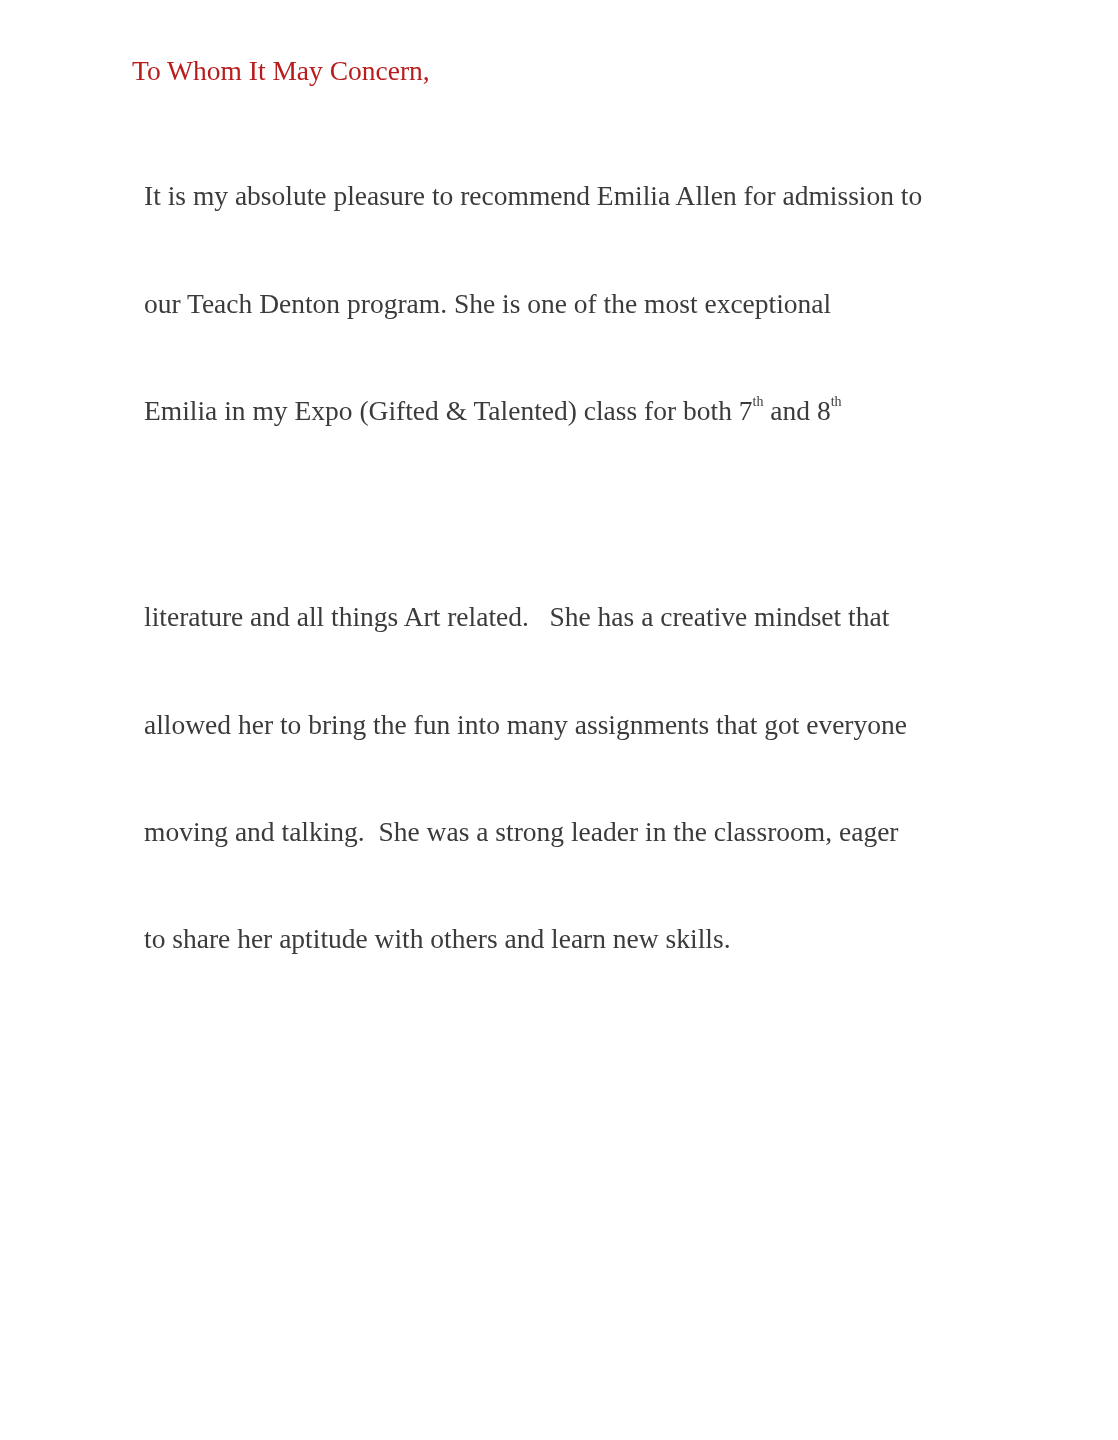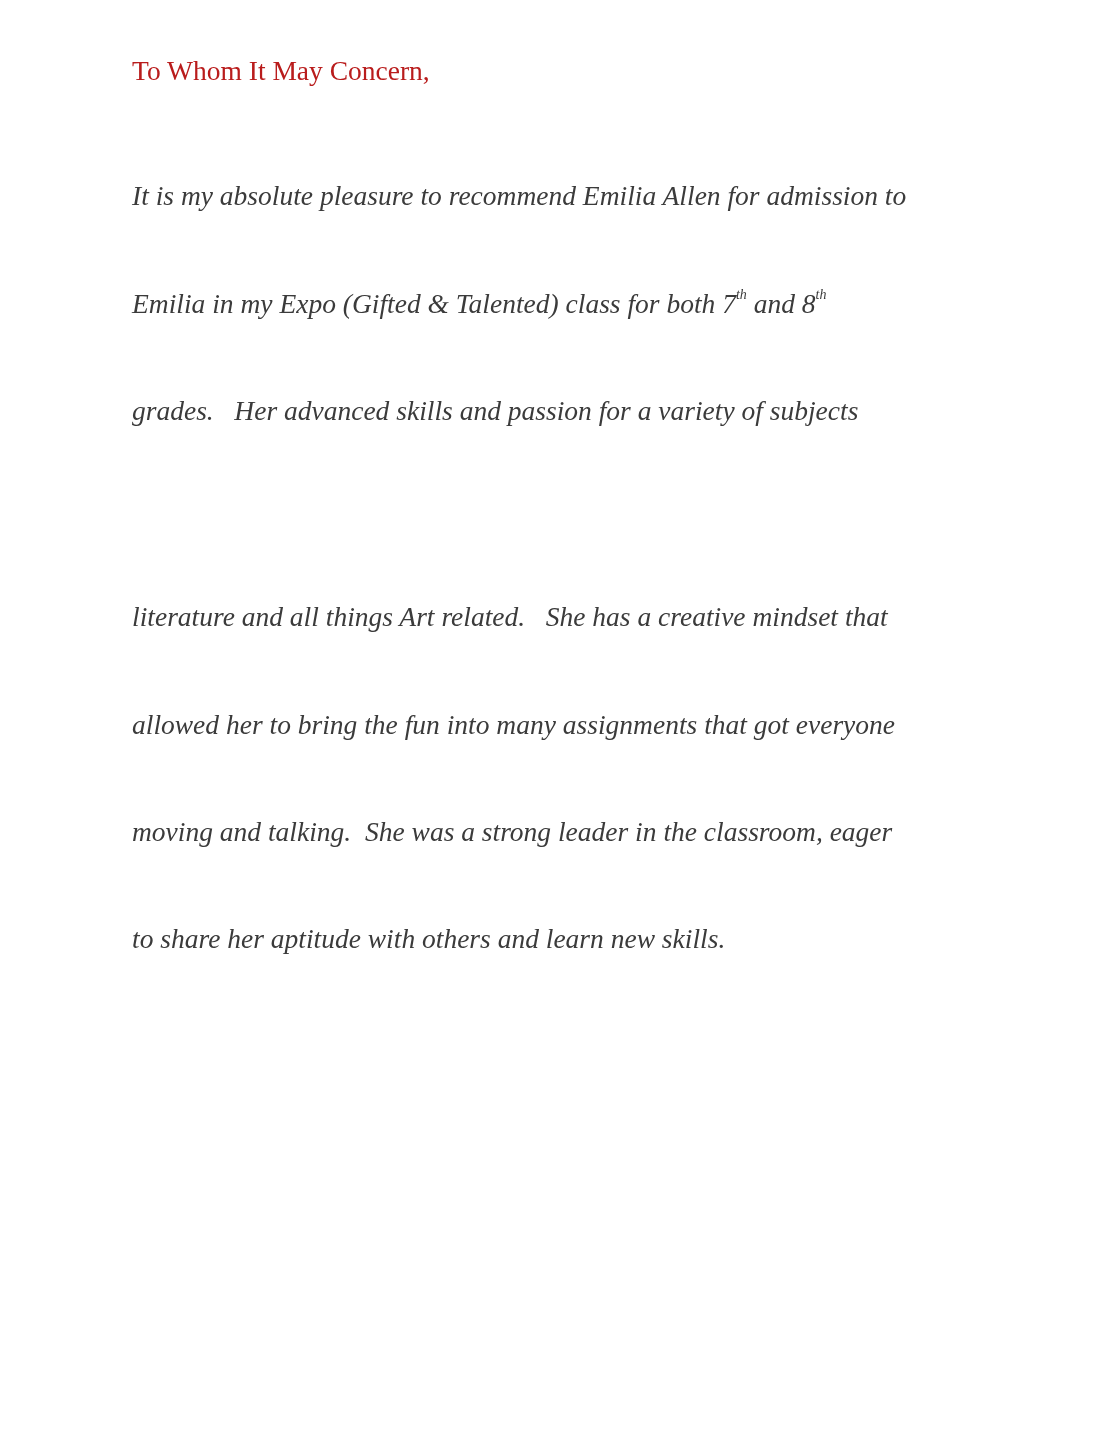--- a/index.html
+++ b/index.html
@@ -3,34 +3,34 @@
   <meta charset="utf-8">
   <style>
     html, body { margin: 0; padding: 0; background: #ffffff; }
     body { width: 1118px; height: 1440px; position: relative; overflow: hidden; }
     .page {
       position: absolute; left: 132px; top: 53px; width: 880px;
       font-family: "Liberation Serif", "DejaVu Serif", serif;
       font-size: 27.5px; line-height: 35.8px; color: #3b3b3b;
     }
     .salutation { color: #b91c1c; margin: 0 0 18px 0; }
-    .para { margin: 0 0 27px 0; white-space: pre-wrap; font-style: italic; }
+    .para { margin: 0 0 27px 12px; white-space: pre-wrap; }
     .para .line { display: block; white-space: pre; }
     sup { font-size: 14px; line-height: 0; position: relative; top: -4px; vertical-align: super; }
   </style>
 </head>
 <body>
 
 <div class="page">
   <p class="salutation">To Whom It May Concern,</p>
 
   <div class="para">
     <span class="line">It is my absolute pleasure to recommend Emilia Allen for admission to</span>
+    <span class="line">our Teach Denton program. She is one of the most exceptional</span>
     <span class="line"><span>Emilia in my Expo (Gifted &amp; Talented) class for both 7</span><sup>th</sup><span> and 8</span><sup>th</sup></span>
-    <span class="line">grades.   Her advanced skills and passion for a variety of subjects</span>
   </div>
 
   <div class="para">
     <span class="line">literature and all things Art related.   She has a creative mindset that</span>
     <span class="line">allowed her to bring the fun into many assignments that got everyone</span>
     <span class="line">moving and talking.  She was a strong leader in the classroom, eager</span>
     <span class="line">to share her aptitude with others and learn new skills.</span>
   </div>
 
 </div>

